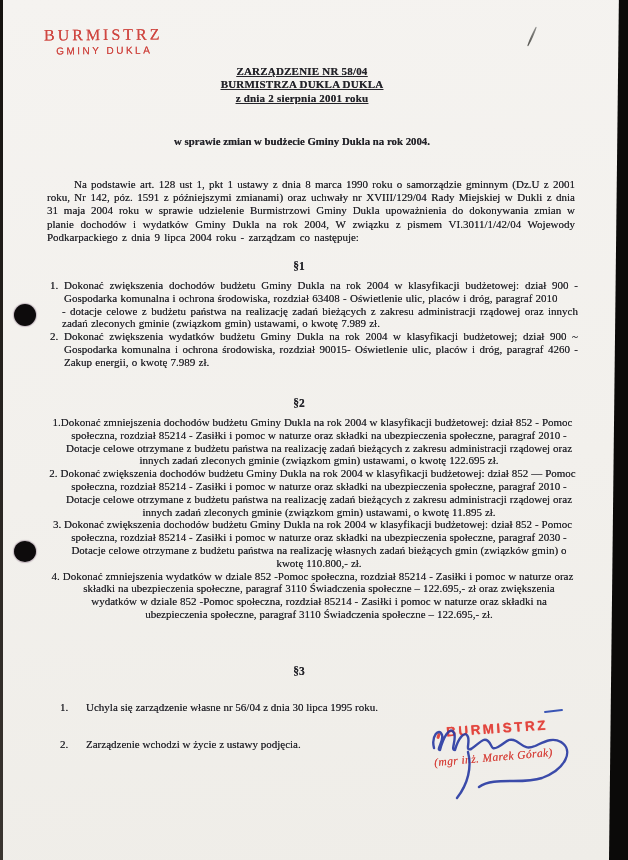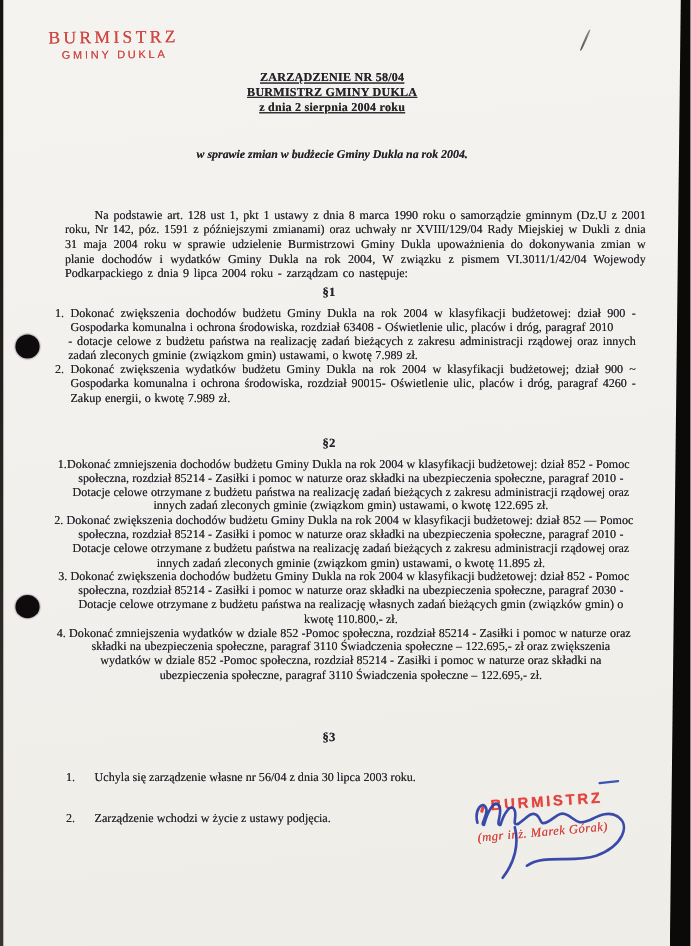--- a/index.html
+++ b/index.html
@@ -22,22 +22,22 @@
   .hole2{left:14px;top:541px;width:22px;height:21px;}
   
   .stamp-top{position:absolute;left:44px;top:26px;color:#cf4742;transform:rotate(-.6deg);}
   .stamp-top .l1{font-family:"Liberation Serif",serif;font-size:16px;letter-spacing:3px;text-shadow:0 0 .6px #d4554f;}
   .stamp-top .l2{font-family:"Liberation Sans",sans-serif;font-size:10px;letter-spacing:2.5px;margin:1px 0 0 12px;text-shadow:0 0 .5px #d4554f;}
   
   .pencil{position:absolute;left:531px;top:26px;width:2px;height:21px;background:linear-gradient(180deg,#8d8d8b,#55544f);transform:rotate(24deg);border-radius:40%/60%;}
   
   .ink{color:#24242a;text-shadow:0 0 .4px rgba(36,36,42,.75);}
   .title{position:absolute;left:0;right:24px;top:65px;text-align:center;font-weight:bold;font-size:11px;line-height:13.4px;letter-spacing:.2px;text-decoration:underline;}
-  .subject{position:absolute;left:0;right:24px;top:135px;text-align:center;font-weight:bold;font-size:10.8px;font-style:italic;}
-  .intro{position:absolute;left:47px;top:178px;width:528px;font-size:11px;line-height:13.2px;text-align:justify;text-indent:27px;word-spacing:1.5px;margin:12px;}
+  .subject{position:absolute;left:0;right:24px;top:135px;text-align:center;font-weight:bold;font-size:10.8px;}
+  .intro{position:absolute;left:47px;top:178px;width:528px;font-size:11px;line-height:13.2px;text-align:justify;text-indent:27px;word-spacing:1.5px;margin:0;}
   .sec-head{position:absolute;left:0;right:30px;text-align:center;font-weight:bold;font-size:11.5px;}
   .head1{top:260px;} .head2{top:397px;} .head3{top:665px;}
   .list{position:absolute;left:50px;width:528px;font-size:11px;line-height:12.8px;text-align:center;}
   .list1{top:279px;text-align:justify;word-spacing:.5px;}
   .list2{top:416px;left:47px;width:531px;word-spacing:.2px;}
   .li{position:relative;padding-left:14px;}
   .li .num{position:absolute;left:0;top:0;}
   .li .sub{margin-left:-2px;}
   .li2{text-indent:-13px;padding-left:13px;}
   .s3item{position:absolute;left:60px;width:470px;font-size:11px;}
@@ -65,22 +65,22 @@
 
   <div class="stamp-top">
     <div class="l1">BURMISTRZ</div>
     <div class="l2">GMINY DUKLA</div>
   </div>
 
   <div class="pencil"></div>
 
   <div class="title ink">
     <div>ZARZĄDZENIE NR 58/04</div>
-    <div>BURMISTRZ GMINY DUKLA</div>
-    <div>z dnia 2 sierpnia 2004 roku</div>
+    <div>BURMISTRZA DUKLA DUKLA</div>
+    <div>z dnia 2 sierpnia 2001 roku</div>
   </div>
 
   <div class="subject ink">w sprawie zmian w budżecie Gminy Dukla na rok 2004.</div>
 
   <p class="intro ink">Na podstawie art. 128 ust 1, pkt 1 ustawy z dnia 8 marca 1990 roku o samorządzie gminnym (Dz.U z 2001 roku, Nr 142, póz. 1591 z późniejszymi zmianami) oraz uchwały nr XVIII/129/04 Rady Miejskiej w Dukli z dnia 31 maja 2004 roku w sprawie udzielenie Burmistrzowi Gminy Dukla upoważnienia do dokonywania zmian w planie dochodów i wydatków Gminy Dukla na rok 2004, W związku z pismem VI.3011/1/42/04 Wojewody Podkarpackiego z dnia 9 lipca 2004 roku - zarządzam co następuje:</p>
 
   <div class="sec-head head1 ink">§1</div>
   <div class="list list1 ink">
     <div class="li">
       <span class="num">1.</span>
@@ -97,21 +97,21 @@
   <div class="list list2 ink">
     <div class="li2">1.Dokonać zmniejszenia dochodów budżetu Gminy Dukla na rok 2004 w klasyfikacji budżetowej: dział 852 - Pomoc społeczna, rozdział 85214 - Zasiłki i pomoc w naturze oraz składki na ubezpieczenia społeczne, paragraf 2010 - Dotacje celowe otrzymane z budżetu państwa na realizację zadań bieżących z zakresu administracji rządowej oraz innych zadań zleconych gminie (związkom gmin) ustawami, o kwotę 122.695 zł.</div>
     <div class="li2">2. Dokonać zwiększenia dochodów budżetu Gminy Dukla na rok 2004 w klasyfikacji budżetowej: dział 852 — Pomoc społeczna, rozdział 85214 - Zasiłki i pomoc w naturze oraz składki na ubezpieczenia społeczne, paragraf 2010 - Dotacje celowe otrzymane z budżetu państwa na realizację zadań bieżących z zakresu administracji rządowej oraz innych zadań zleconych gminie (związkom gmin) ustawami, o kwotę 11.895 zł.</div>
     <div class="li2">3. Dokonać zwiększenia dochodów budżetu Gminy Dukla na rok 2004 w klasyfikacji budżetowej: dział 852 - Pomoc społeczna, rozdział 85214 - Zasiłki i pomoc w naturze oraz składki na ubezpieczenia społeczne, paragraf 2030 - Dotacje celowe otrzymane z budżetu państwa na realizację własnych zadań bieżących gmin (związków gmin) o kwotę 110.800,- zł.</div>
     <div class="li2">4. Dokonać zmniejszenia wydatków w dziale 852 -Pomoc społeczna, rozdział 85214 - Zasiłki i pomoc w naturze oraz składki na ubezpieczenia społeczne, paragraf 3110 Świadczenia społeczne – 122.695,- zł oraz zwiększenia wydatków w dziale 852 -Pomoc społeczna, rozdział 85214 - Zasiłki i pomoc w naturze oraz składki na ubezpieczenia społeczne, paragraf 3110 Świadczenia społeczne – 122.695,- zł.</div>
   </div>
 
   <div class="sec-head head3 ink">§3</div>
   <div class="s3item s3a ink">
     <span class="num">1.</span>
-    <span class="txt">Uchyla się zarządzenie własne nr 56/04 z dnia 30 lipca 2003 roku.</span>
+    <span class="txt">Uchyla się zarządzenie własne nr 56/04 z dnia 30 lipca 1995 roku.</span>
   </div>
   <div class="s3item s3b ink">
     <span class="num">2.</span>
     <span class="txt">Zarządzenie wchodzi w życie z ustawy podjęcia.</span>
   </div>
 
   <div class="ink-dash"></div>
   <div class="stamp-tick"></div>
   <div class="stamp-bottom">BURMISTRZ</div>
   <div class="sig-name">(mgr inż. Marek Górak)</div>

